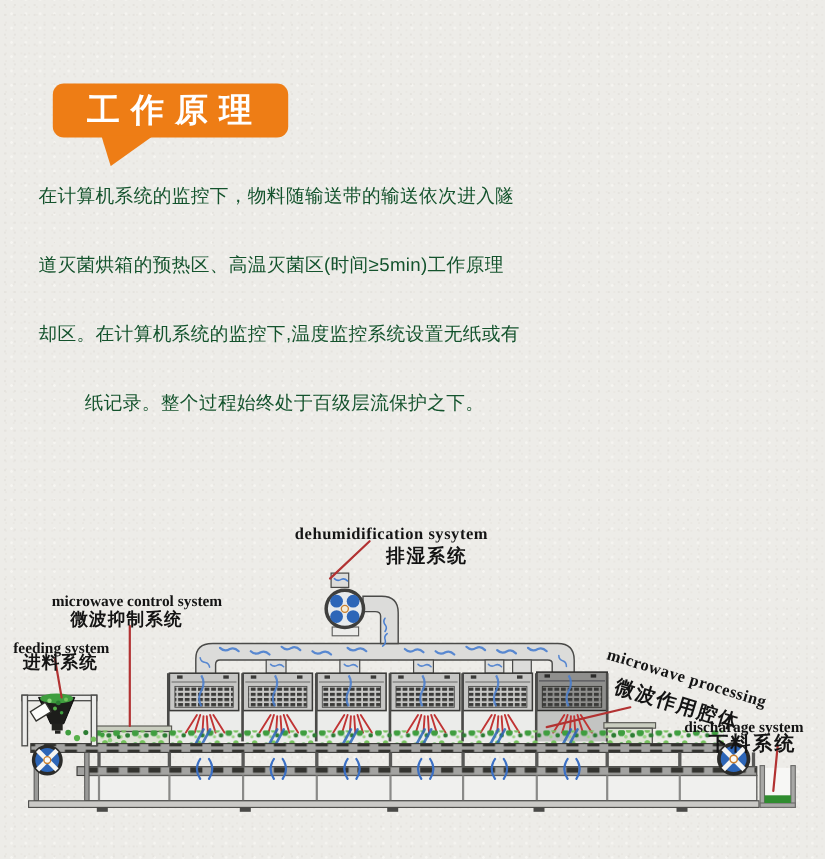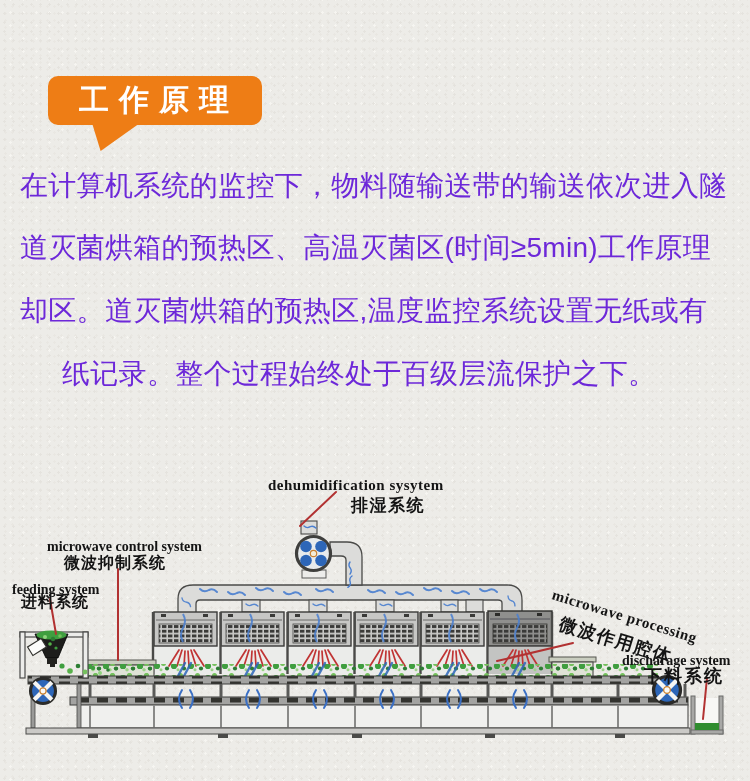--- a/index.html
+++ b/index.html
@@ -23,40 +23,40 @@
     position:absolute;left:92px;top:123px;width:48px;height:28px;
     background:#ee7d15;
     -webkit-clip-path:polygon(0 0,100% 0,18% 100%);
     clip-path:polygon(0 0,100% 0,18% 100%);
   }
   .badge-title{
     color:#ffffff;font-size:30px;font-weight:bold;letter-spacing:10px;
     padding-left:8px;white-space:nowrap;
   }
   .para-line{
-    position:absolute;left:20px;width:700px;
-    color:#6d28d9;font-size:28px;letter-spacing:0.3px;
+    position:absolute;left:35px;width:700px;
+    color:#14532d;font-size:17px;letter-spacing:0.3px;
     white-space:nowrap;font-weight:500;
   }
   #pl1{top:167px;} #pl2{top:229px;} #pl3{top:292px;} #pl4{top:355px;margin-left:42px;}
   svg.diagram{position:absolute;left:0;top:0;}
   .en-label{font-family:"Liberation Serif", serif;font-weight:bold;fill:#141414;}
   .zh-label{font-family:"Liberation Sans", sans-serif;font-weight:bold;fill:#141414;}
 </style>
 </head>
 <body>
 
 <div class="badge">
   <span class="badge-title">工作原理</span>
 </div>
 <div class="badge-tail"></div>
 
 <div id="pl1" class="para-line">在计算机系统的监控下，物料随输送带的输送依次进入隧</div>
 <div id="pl2" class="para-line">道灭菌烘箱的预热区、高温灭菌区(时间≥5min)工作原理</div>
-<div id="pl3" class="para-line">却区。道灭菌烘箱的预热区,温度监控系统设置无纸或有</div>
+<div id="pl3" class="para-line">却区。在计算机系统的监控下,温度监控系统设置无纸或有</div>
 <div id="pl4" class="para-line">纸记录。整个过程始终处于百级层流保护之下。</div>
 
 <svg class="diagram" width="750" height="781" viewBox="0 0 750 781">
   <defs>
     <pattern id="grille" width="6" height="4.7" patternUnits="userSpaceOnUse">
       <rect width="4.4" height="2.9" fill="#3a3a38"></rect>
     </pattern>
     <pattern id="produce" width="17" height="12" patternUnits="userSpaceOnUse">
       <circle cx="4" cy="6" r="3.1" fill="#3f9e3f"></circle>
       <circle cx="10.5" cy="3.5" r="2.5" fill="#74c05c"></circle>

